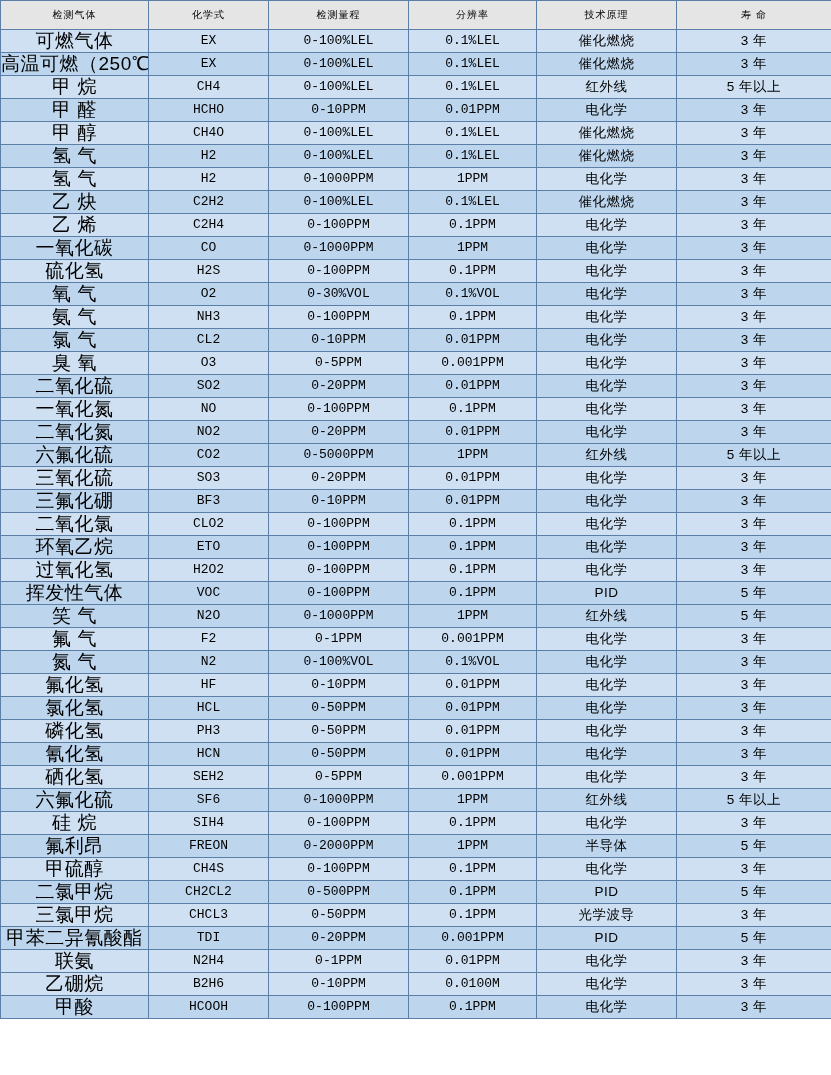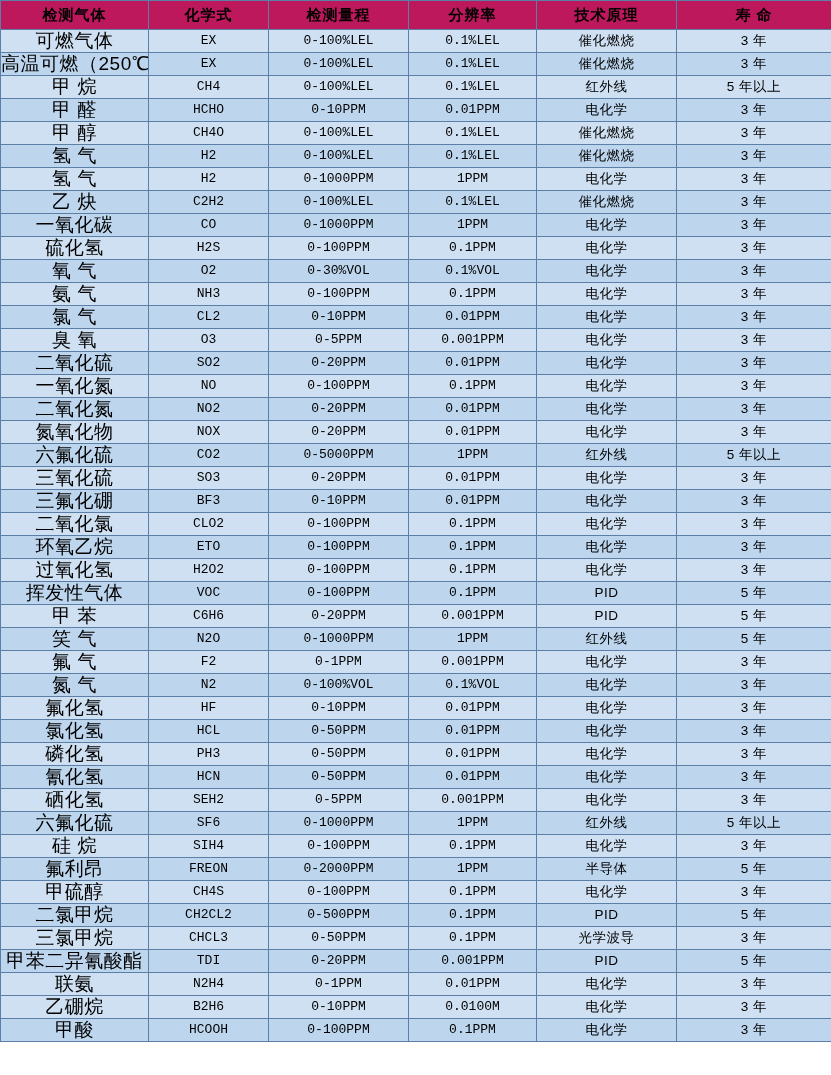--- a/index.html
+++ b/index.html
@@ -29,23 +29,23 @@
     text-align: center;
     vertical-align: middle;
     color: #000000;
     padding: 0;
     height: 22px;
     line-height: 22px;
     overflow: hidden;
     white-space: nowrap;
   }
   #gas-table thead th {
-    background: #be185d;
-    font-size: 15px;
-    font-weight: bold;
+    background: #e5e5e5;
+    font-size: 10px;
+    font-weight: normal;
     letter-spacing: 1px;
     height: 28px;
     line-height: 28px;
   }
   #gas-table tbody tr.odd td {
     background: #cfe0f2;
   }
   #gas-table tbody tr.even td {
     background: #bdd6ee;
   }
@@ -149,20 +149,28 @@
         <td class="col-life">3 年</td>
       </tr>
       <tr class="even">
         <td class="col-name">乙 炔</td>
         <td class="col-formula">C2H2</td>
         <td class="col-range">0-100%LEL</td>
         <td class="col-res">0.1%LEL</td>
         <td class="col-tech">催化燃烧</td>
         <td class="col-life">3 年</td>
       </tr>
+      <tr class="odd">
+        <td class="col-name">乙 烯</td>
+        <td class="col-formula">C2H4</td>
+        <td class="col-range">0-100PPM</td>
+        <td class="col-res">0.1PPM</td>
+        <td class="col-tech">电化学</td>
+        <td class="col-life">3 年</td>
+      </tr>
       <tr class="even">
         <td class="col-name">一氧化碳</td>
         <td class="col-formula">CO</td>
         <td class="col-range">0-1000PPM</td>
         <td class="col-res">1PPM</td>
         <td class="col-tech">电化学</td>
         <td class="col-life">3 年</td>
       </tr>
       <tr class="odd">
         <td class="col-name">硫化氢</td>
@@ -221,28 +229,20 @@
         <td class="col-life">3 年</td>
       </tr>
       <tr class="even">
         <td class="col-name">二氧化氮</td>
         <td class="col-formula">NO2</td>
         <td class="col-range">0-20PPM</td>
         <td class="col-res">0.01PPM</td>
         <td class="col-tech">电化学</td>
         <td class="col-life">3 年</td>
       </tr>
-      <tr class="odd">
-        <td class="col-name">氮氧化物</td>
-        <td class="col-formula">NOX</td>
-        <td class="col-range">0-20PPM</td>
-        <td class="col-res">0.01PPM</td>
-        <td class="col-tech">电化学</td>
-        <td class="col-life">3 年</td>
-      </tr>
       <tr class="even">
         <td class="col-name">六氟化硫</td>
         <td class="col-formula">CO2</td>
         <td class="col-range">0-5000PPM</td>
         <td class="col-res">1PPM</td>
         <td class="col-tech">红外线</td>
         <td class="col-life">5 年以上</td>
       </tr>
       <tr class="odd">
         <td class="col-name">三氧化硫</td>
@@ -282,28 +282,20 @@
         <td class="col-range">0-100PPM</td>
         <td class="col-res">0.1PPM</td>
         <td class="col-tech">电化学</td>
         <td class="col-life">3 年</td>
       </tr>
       <tr class="even">
         <td class="col-name">挥发性气体</td>
         <td class="col-formula">VOC</td>
         <td class="col-range">0-100PPM</td>
         <td class="col-res">0.1PPM</td>
-        <td class="col-tech">PID</td>
-        <td class="col-life">5 年</td>
-      </tr>
-      <tr class="odd">
-        <td class="col-name">甲 苯</td>
-        <td class="col-formula">C6H6</td>
-        <td class="col-range">0-20PPM</td>
-        <td class="col-res">0.001PPM</td>
         <td class="col-tech">PID</td>
         <td class="col-life">5 年</td>
       </tr>
       <tr class="even">
         <td class="col-name">笑 气</td>
         <td class="col-formula">N2O</td>
         <td class="col-range">0-1000PPM</td>
         <td class="col-res">1PPM</td>
         <td class="col-tech">红外线</td>
         <td class="col-life">5 年</td>

